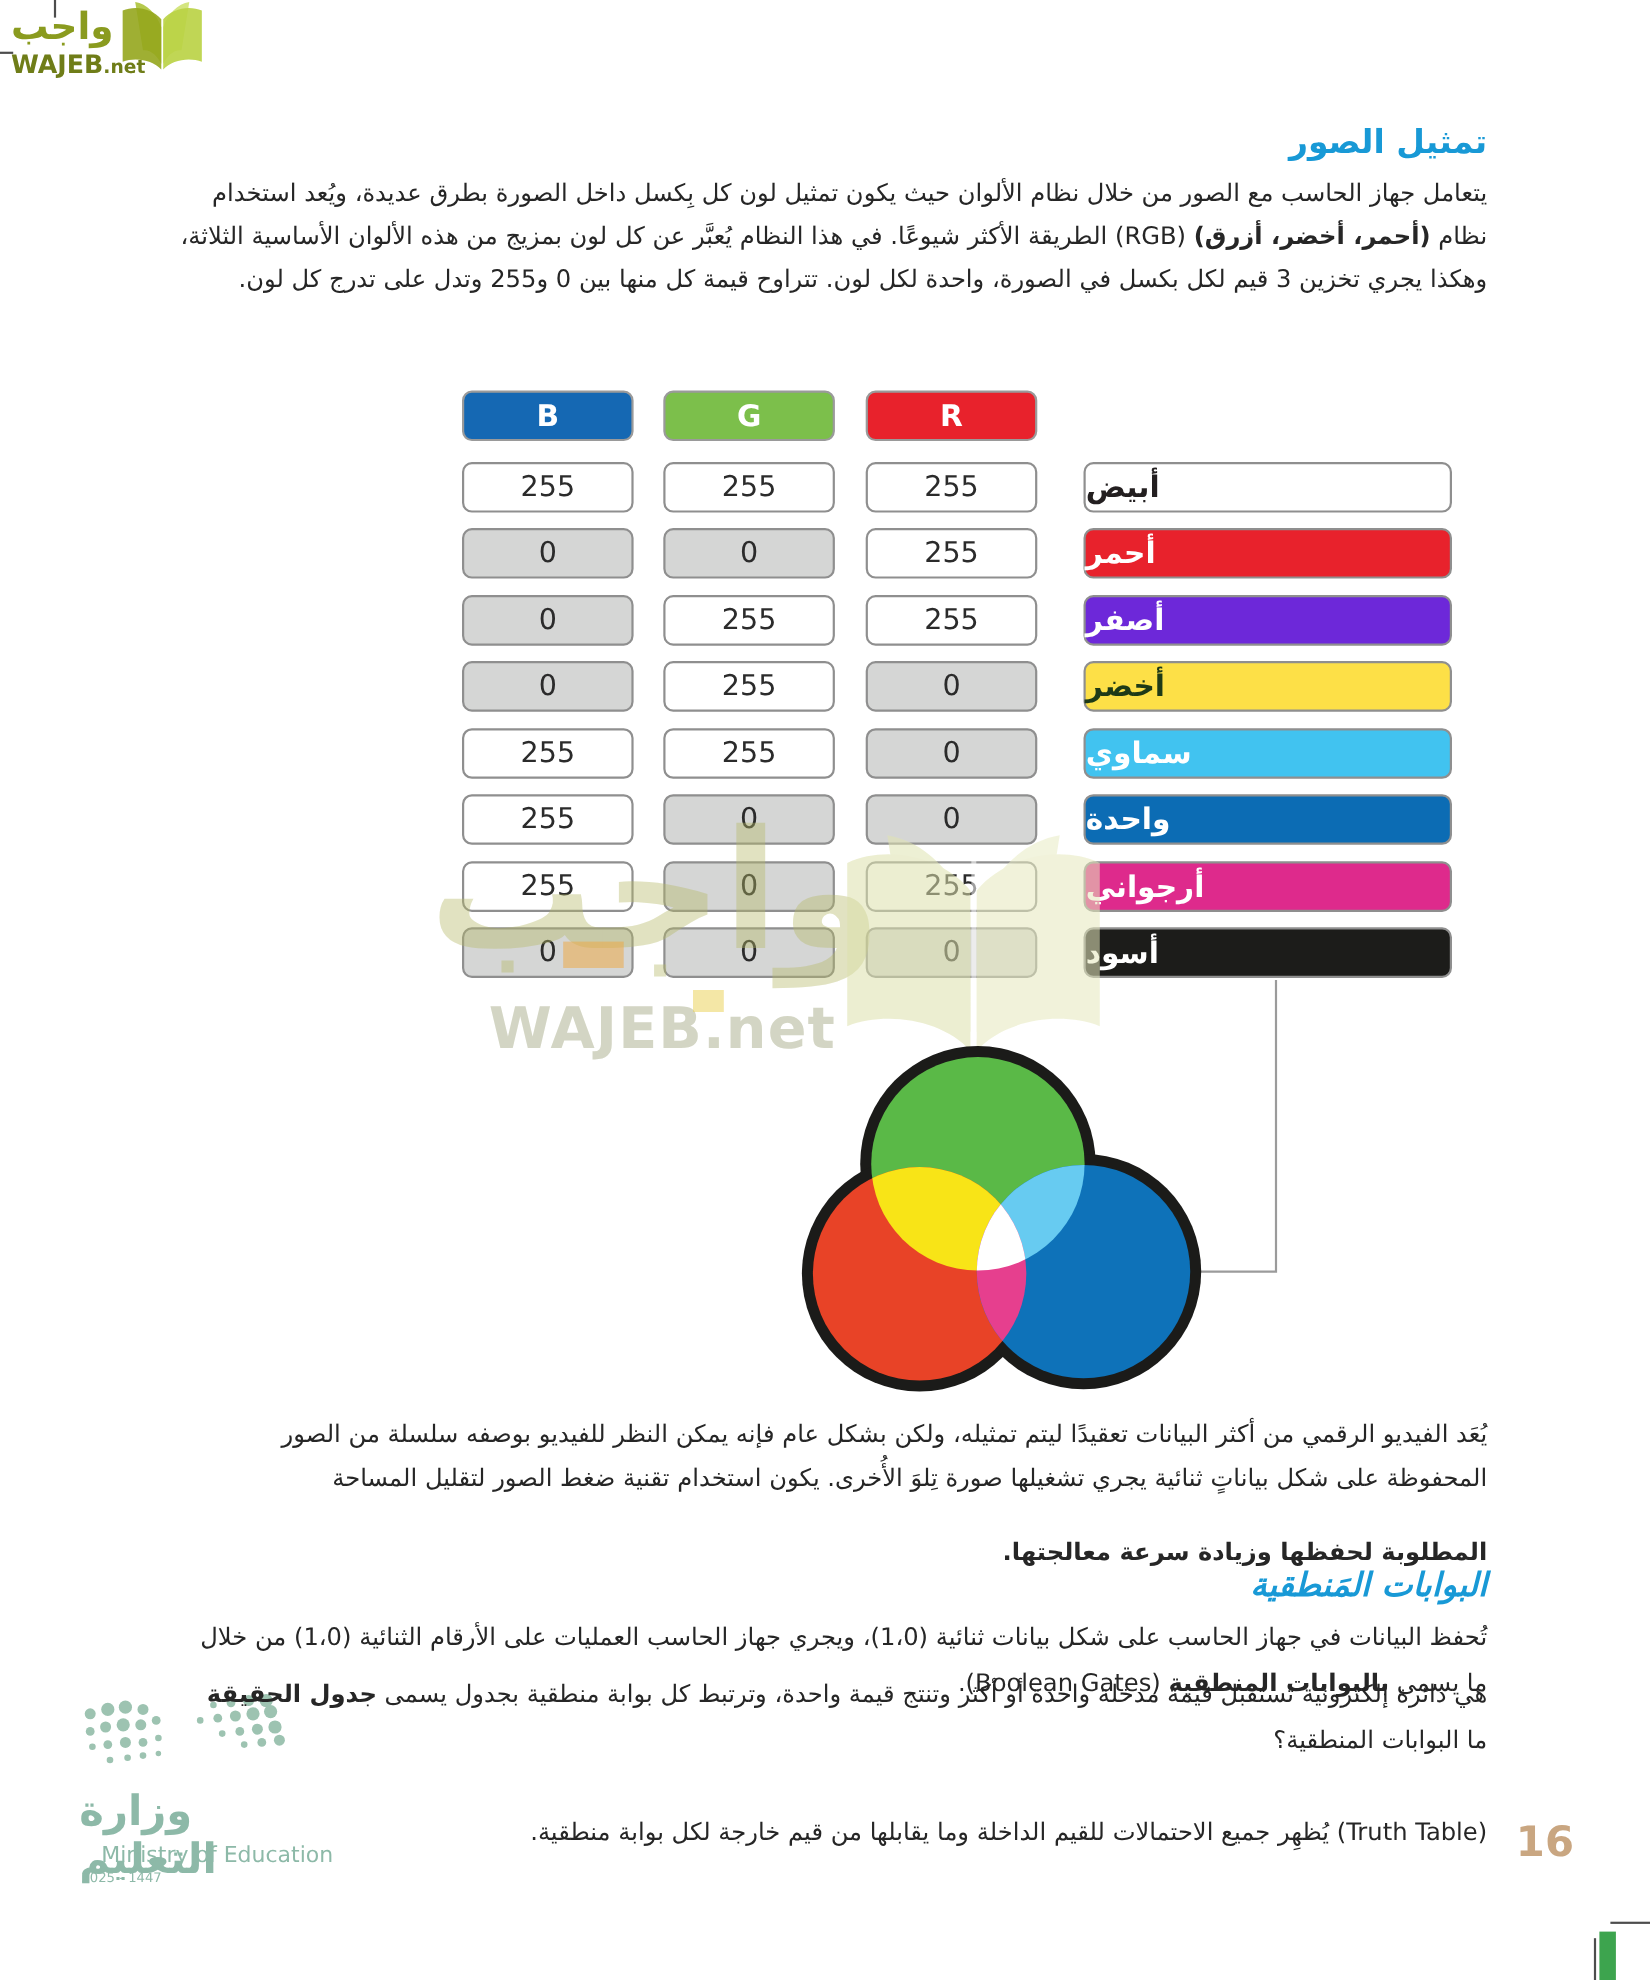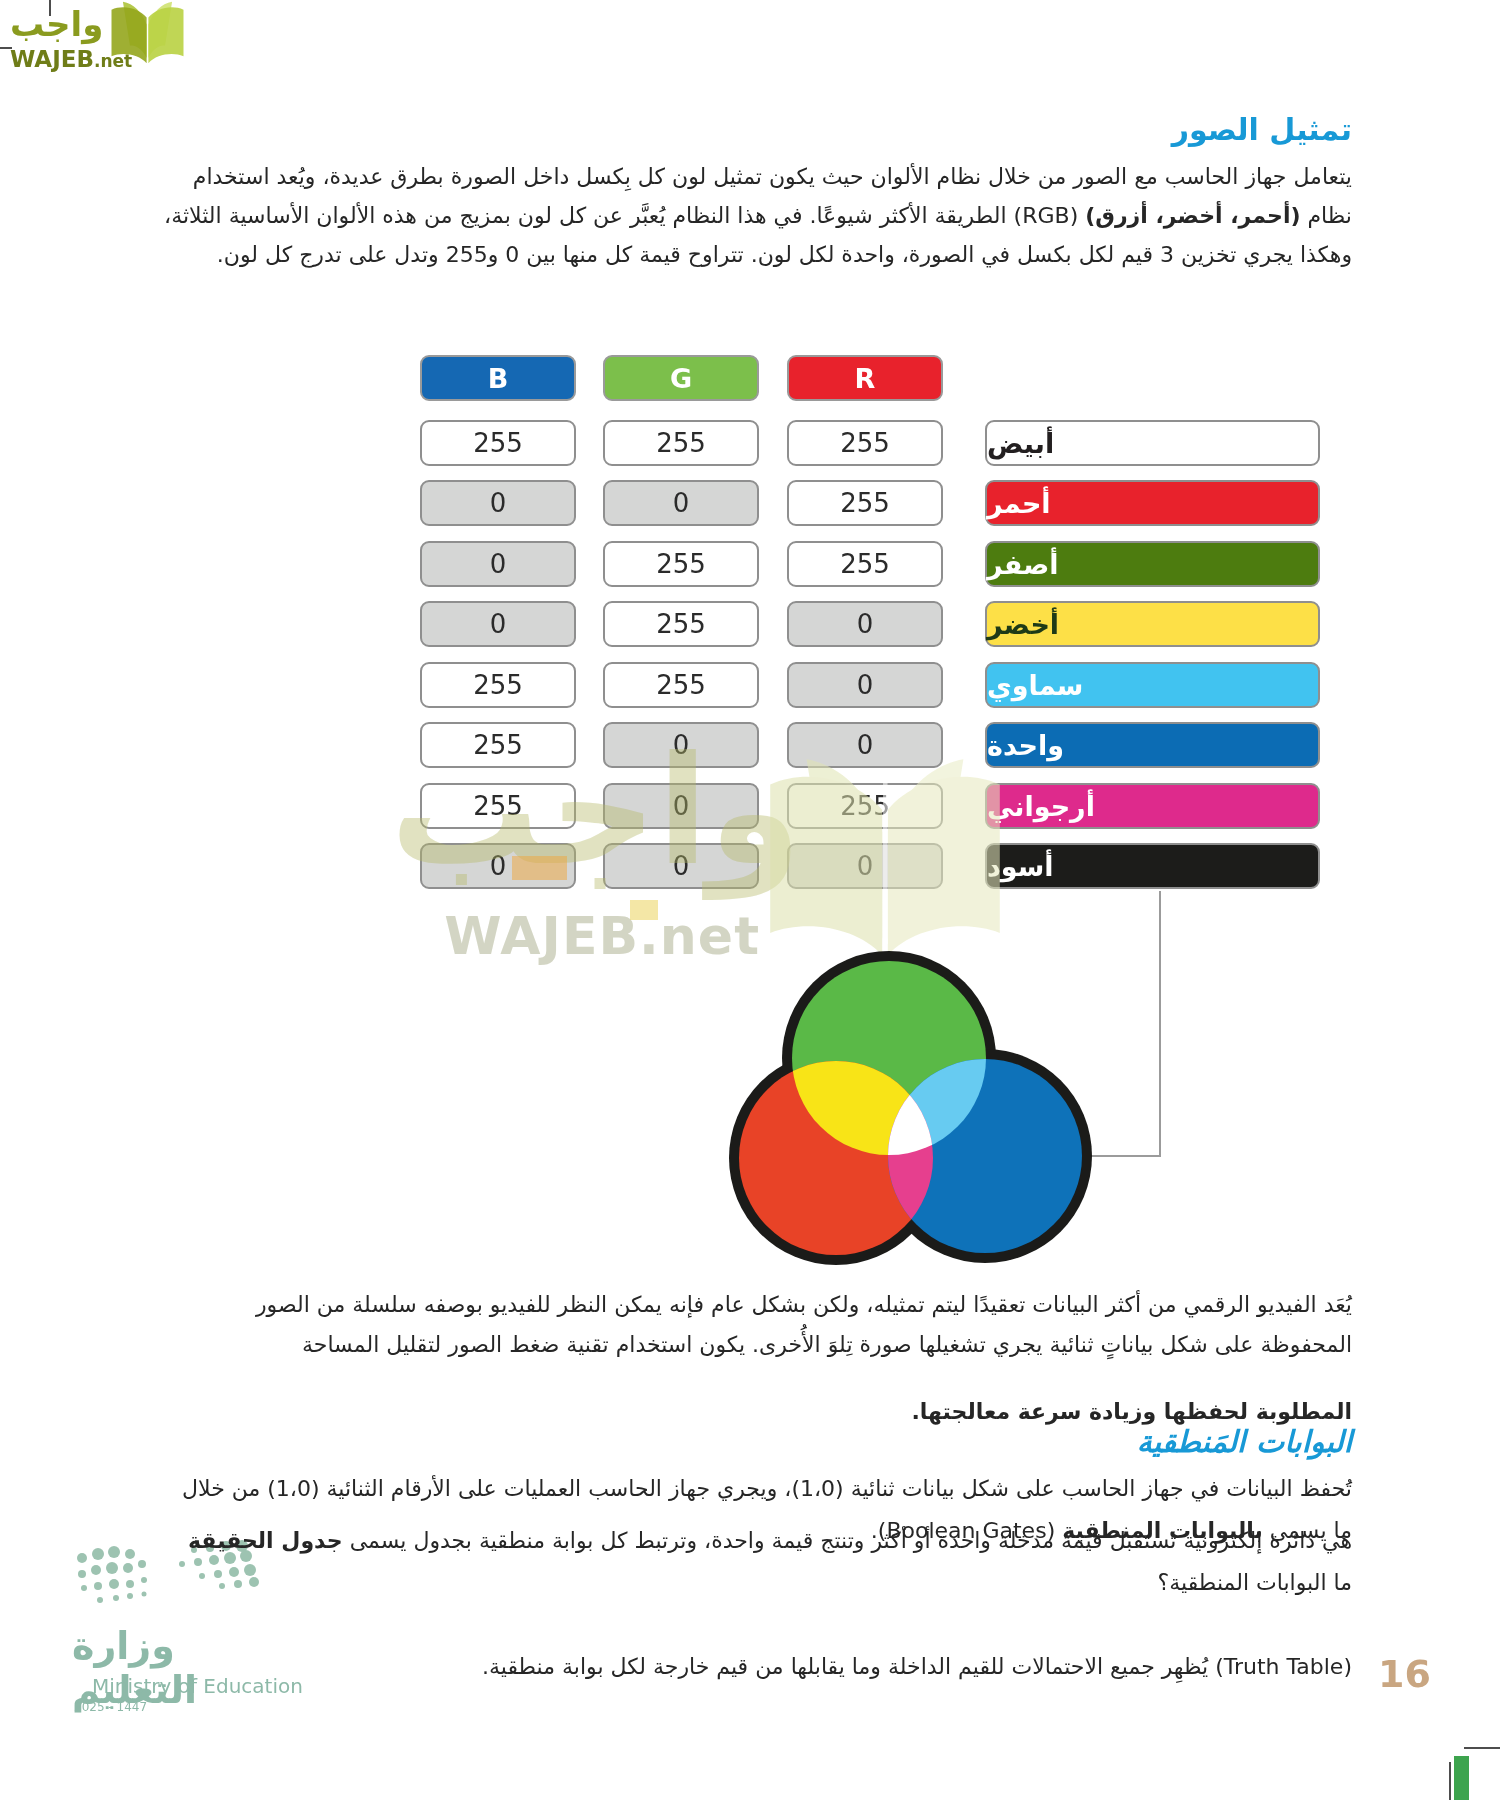--- a/index.html
+++ b/index.html
@@ -87,21 +87,21 @@
     <div class="cell name-box cn r0" style="background: rgb(255, 255, 255); color: rgb(35, 31, 32);">أبيض</div>
 
     <div class="cell w-val cb r1 val zero">0</div>
     <div class="cell w-val cg r1 val zero">0</div>
     <div class="cell w-val cr r1 val">255</div>
     <div class="cell name-box cn r1" style="background: rgb(232, 34, 44); color: rgb(255, 255, 255);">أحمر</div>
 
     <div class="cell w-val cb r2 val zero">0</div>
     <div class="cell w-val cg r2 val">255</div>
     <div class="cell w-val cr r2 val">255</div>
-    <div class="cell name-box cn r2" style="background: #4d7c0f; color: rgb(255, 255, 255);">أصفر</div>
+    <div class="cell name-box cn r2" style="background: #6d28d9; color: rgb(255, 255, 255);">أصفر</div>
 
     <div class="cell w-val cb r3 val zero">0</div>
     <div class="cell w-val cg r3 val">255</div>
     <div class="cell w-val cr r3 val zero">0</div>
     <div class="cell name-box cn r3" style="background: #fde047; color: rgb(30, 58, 23);">أخضر</div>
 
     <div class="cell w-val cb r4 val">255</div>
     <div class="cell w-val cg r4 val">255</div>
     <div class="cell w-val cr r4 val zero">0</div>
     <div class="cell name-box cn r4" style="background: rgb(65, 195, 240); color: rgb(255, 255, 255);">سماوي</div>

